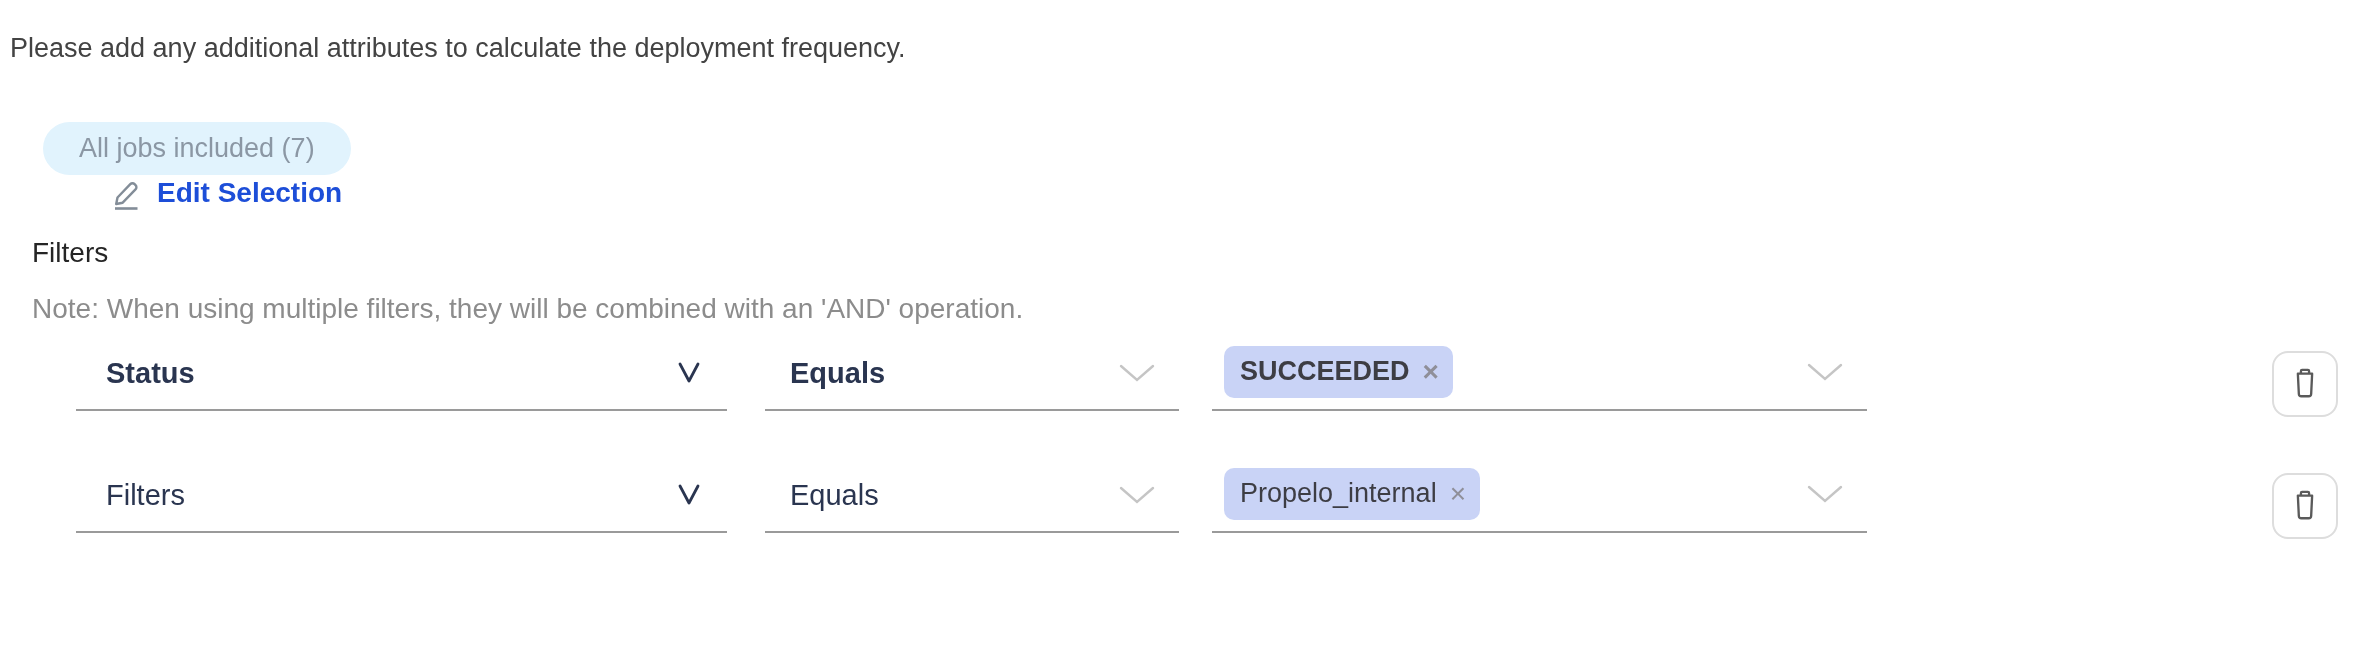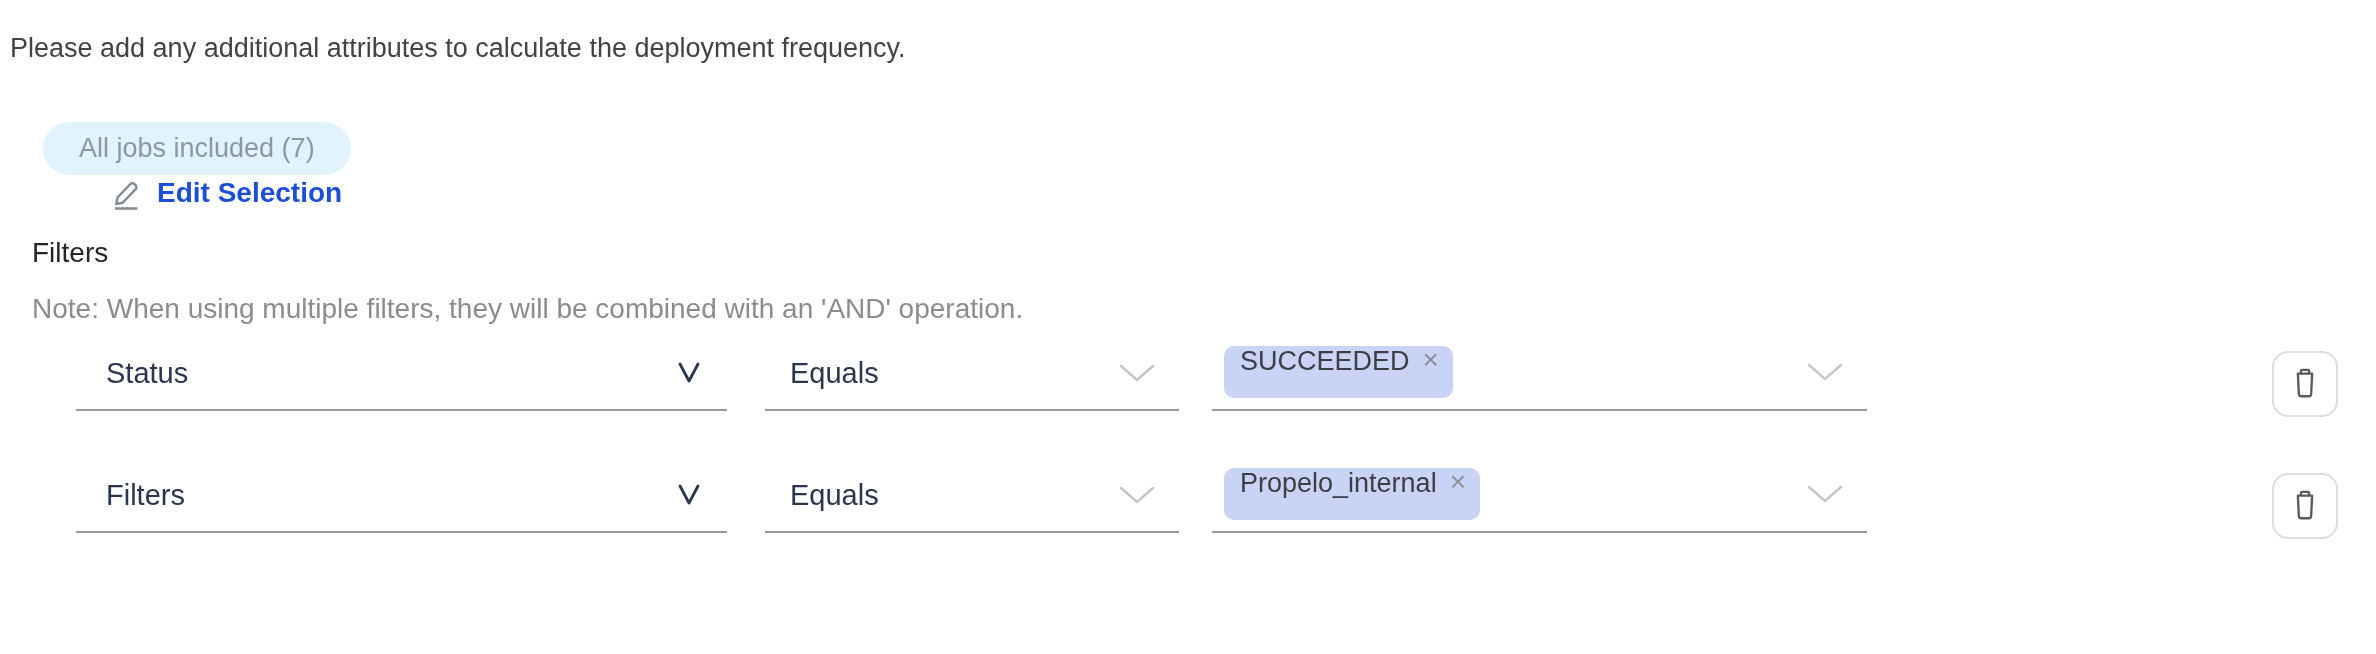--- a/index.html
+++ b/index.html
@@ -23,36 +23,36 @@
   .edit-link {
     display:inline-flex; align-items:center; gap:14px; margin-left:66px;
     color:#1d4ed8; font-size:28px; font-weight:600; cursor:pointer; text-decoration:none;
   }
   .edit-link .icn { display:inline-flex; }
 
   .filters-title { margin:26px 0 0 22px; font-size:28px; font-weight:400; color:#252525; }
   .note { margin:24px 0 0 22px; font-size:28px; color:#8c8c8c; }
 
   .filter-row { display:flex; align-items:flex-end; margin-left:66px; width:2300px; }
-  .filter-row.first { margin-top:20px; }
+  .filter-row.first { margin-top:20px;font-weight:bold; }
   .filter-row.second { margin-top:56px; }
 
   .select {
     display:flex; align-items:center; height:66px;
     border-bottom:2px solid #9a9a9a;
     padding:0 22px 8px 30px; cursor:pointer; background:#fff;
   }
   .select .chev { margin-left:auto; display:inline-flex; }
   .select-value { font-size:29px; color:#2a3550; white-space:nowrap; }
   .select.attr { width:651px; }
   .select.op   { width:414px; margin-left:38px; padding-left:25px; }
   .select.val  { width:655px; margin-left:33px; padding-left:12px; padding-bottom:11px; }
 
   .tag {
-    display:inline-flex; align-items:flex-start; height:52px;
+    display:inline-flex; align-items:center; height:52px;
     background:#c9d3f6; border-radius:10px; padding:0 14px 0 16px; gap:13px;
   }
   .tag-label { font-size:27px; color:#3d3d44; white-space:nowrap; }
   .tag-close { font-size:28px; color:#8f8f99; cursor:pointer; line-height:1; }
 
   .trash-btn {
     margin-left:auto; margin-right:38px; margin-bottom:-6px;
     width:66px; height:66px; flex:0 0 auto;
     border:2px solid #dddddd; border-radius:16px; background:#ffffff;
     display:flex; align-items:center; justify-content:center; cursor:pointer;

